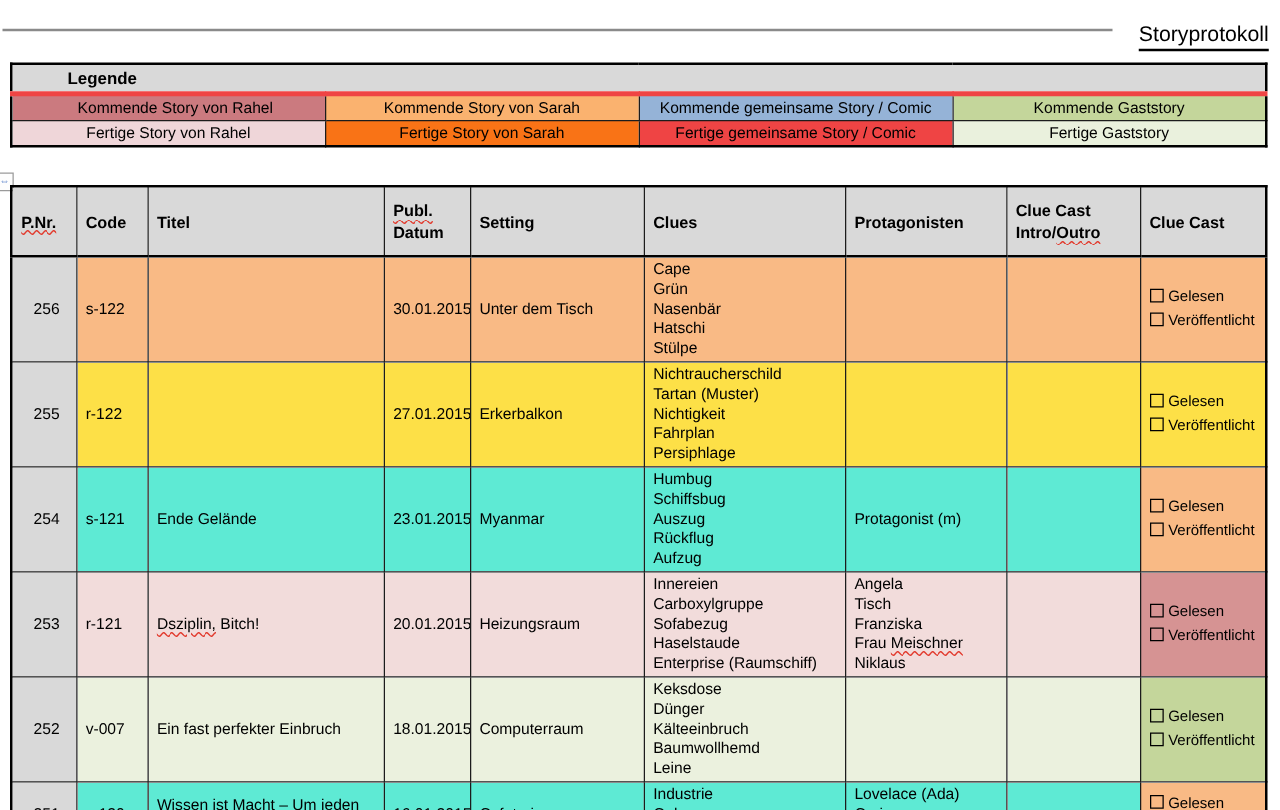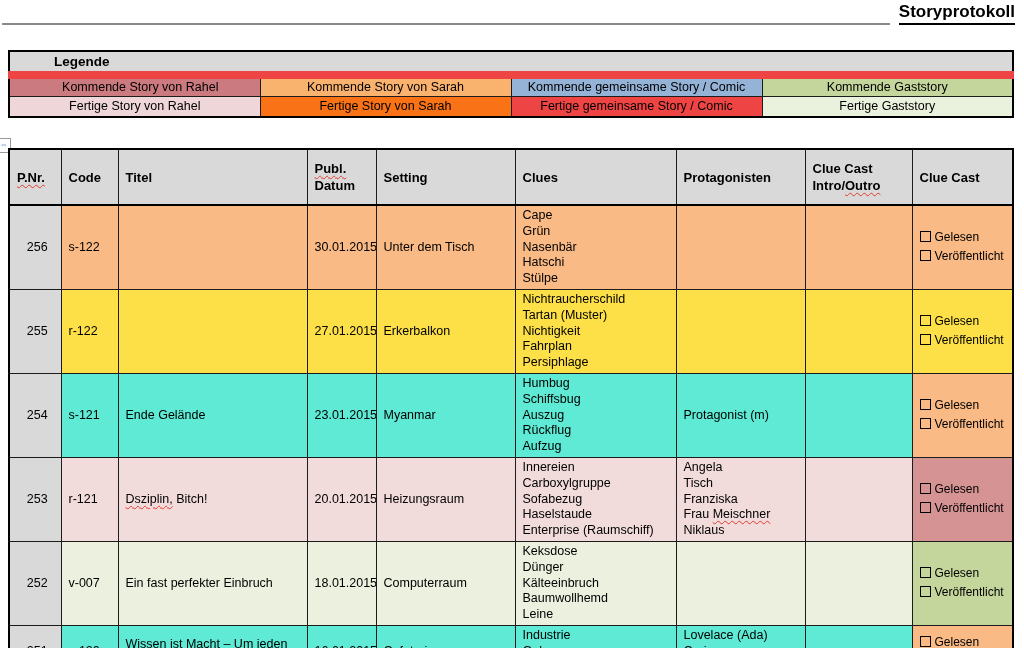--- a/index.html
+++ b/index.html
@@ -1,29 +1,29 @@
 <!DOCTYPE html>
 <html><head>
 <meta charset="utf-8">
 <style>
   html,body{margin:0;padding:0;background:#fff;}
   body{width:1024px;height:648px;position:relative;overflow:hidden;
        font-family:"Liberation Sans",sans-serif;color:#000;}
 
   
   .page-rule{position:absolute;top:23px;left:2px;width:888px;height:2px;background:#8a8a8a;}
-  .page-title{position:absolute;top:1px;right:9px;font-size:17px;font-weight:bold;
+  .page-title{position:absolute;top:17px;right:9px;font-size:17px;font-weight:normal;
               border-bottom:2px solid #000;padding-bottom:1px;line-height:21px;}
 
   
   table{border-collapse:collapse;table-layout:fixed;}
   .legend{position:absolute;top:50px;left:8px;width:1004px;border:2px solid #000;}
   .story{position:absolute;top:148px;left:8px;width:1004px;border:2px solid #000;}
   .legend td,.story td,.story th{border:1px solid #1c1c1c;overflow:hidden;}
-  .legend .leg-title-row td{border-bottom:8px solid #ef4444;padding-left:44px;}
+  .legend .leg-title-row td{border-bottom:4px solid #ef4444;padding-left:44px;}
   .story tr.hh th{border-bottom:2px solid #000;}
 
   
   .bg-gray{background:#D9D9D9;}
   .bg-kr-leg{background:#CB7A7F;padding-left:12px;}
   .bg-ks-leg{background:#FAB26F;}
   .bg-kc{background:#95B3D7;}
   .bg-kg{background:#C4D69B;}
   .bg-fr-leg{background:#EFD6D9;}
   .bg-fs-leg{background:#f97316;}

